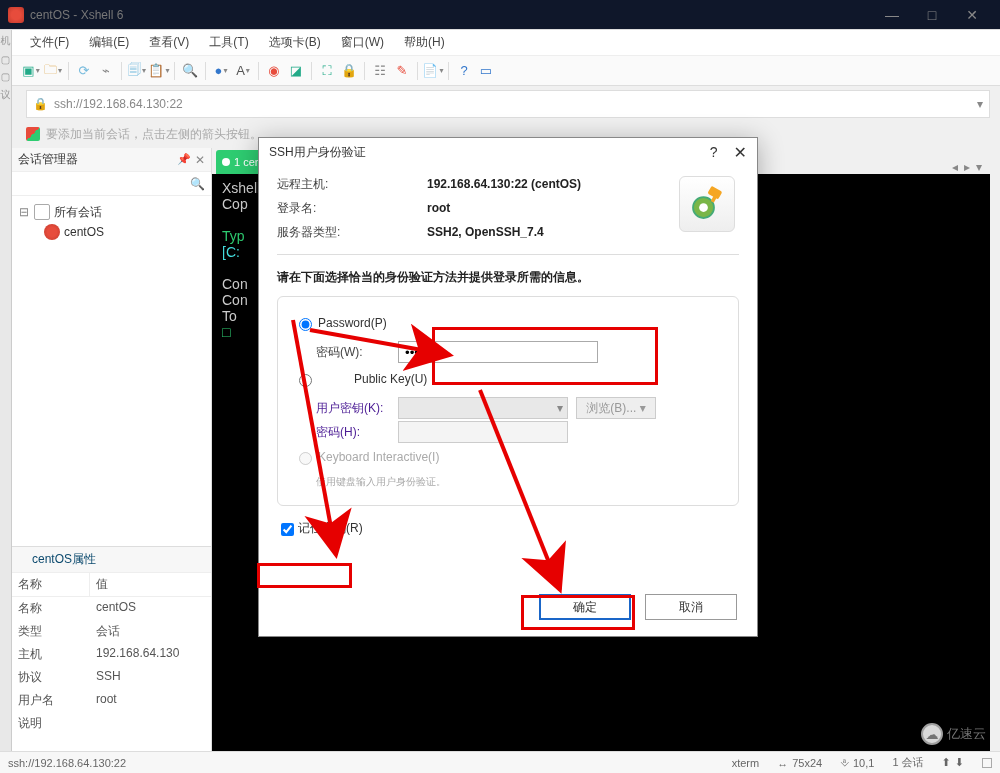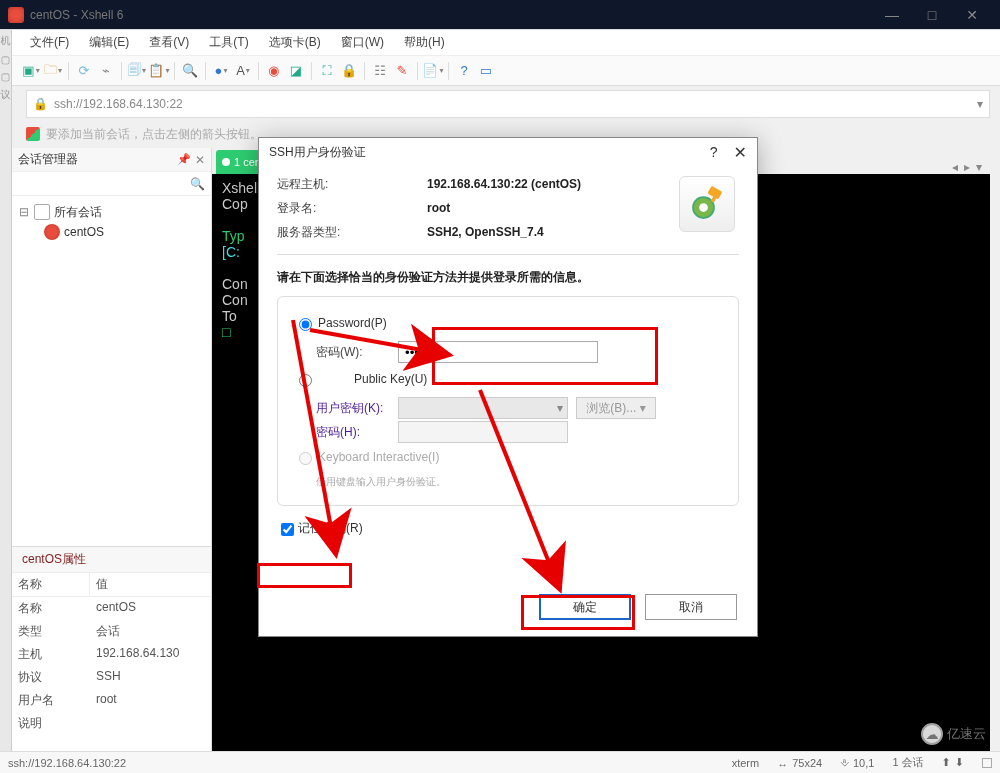--- a/index.html
+++ b/index.html
@@ -35,21 +35,21 @@
 .side-header .x { color:#888; font-size:12px;}
 .side-search { height:24px; border-bottom:1px solid #eee; display:flex; align-items:center; justify-content:flex-end; padding:0 6px; color:#bbb;}
 .tree { flex: 0 0 auto; padding:6px; height: 350px; }
 .tree-row { display:flex; align-items:center; height:20px; }
 .tree-row .tw { width:12px; text-align:center; color:#888; }
 .tree-row .ico { width:16px; height:16px; border:1px solid #aaa; margin:0 4px; border-radius:2px; background:#fff; }
 .tree-row.child .ico{ background: radial-gradient(circle,#e74c3c 40%,#c0392b 100%); border:none; border-radius:50%;}
 .tree-row.child { padding-left:22px; }
 
 .prop-panel { border-top:1px solid #ddd; }
-.prop-title { padding:4px 10px; background:#f7f7f7; border-bottom:1px solid #eee; color:#7f1d1d;}
+.prop-title { padding:4px 20px; background:#f7f7f7; border-bottom:1px solid #eee; color:#0c4a6e;}
 .prop-head { display:flex; border-bottom:1px solid #eee; }
 .prop-head span { padding:3px 6px; color:#555; }
 .prop-head span:first-child{ width:78px; border-right:1px solid #eee;}
 .prop-row { display:flex; }
 .prop-row span { padding:3px 6px; color:#555;}
 .prop-row span:first-child{ width:78px;}
 
 .terminal-wrap { flex:1; position:relative; background:#f0f0f0;}
 .tab-strip { height:26px; display:flex; align-items:flex-end; padding-left:4px; }
 .tab { height:24px; background:#2ecc71; color:#fff; padding:0 6px; display:flex; align-items:center; border-radius:3px 3px 0 0; font-size:11px; gap:4px;}

